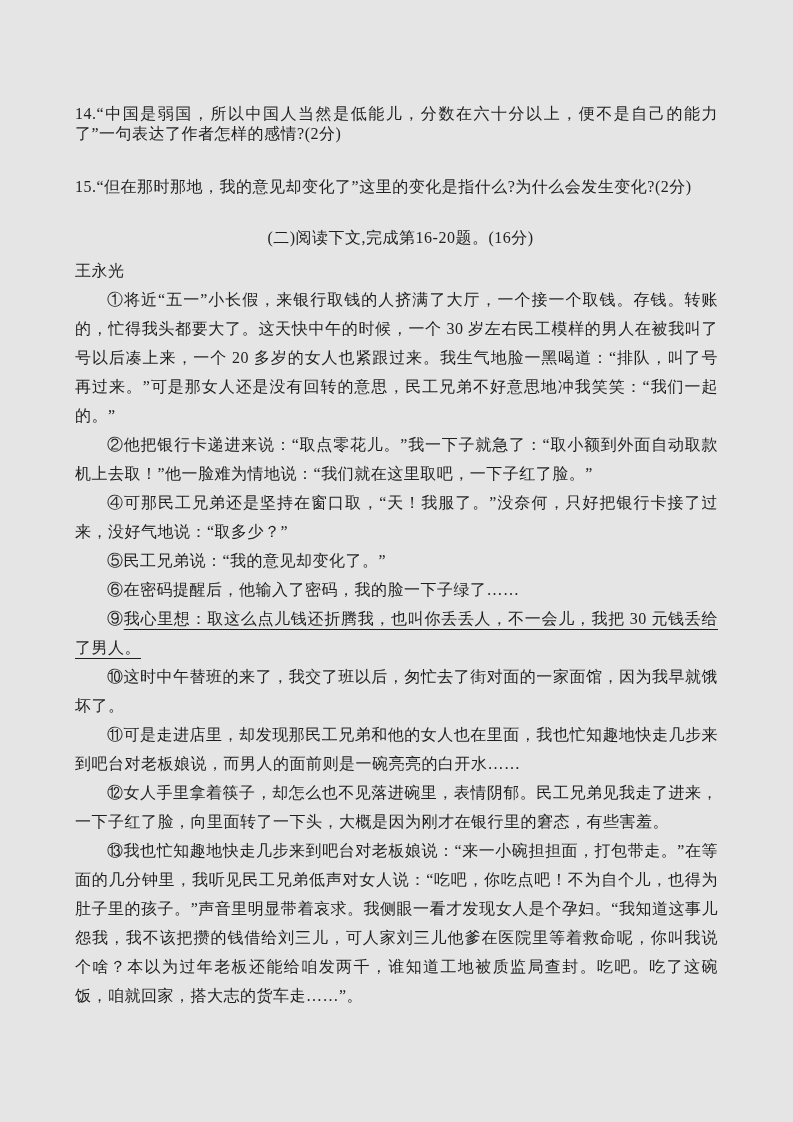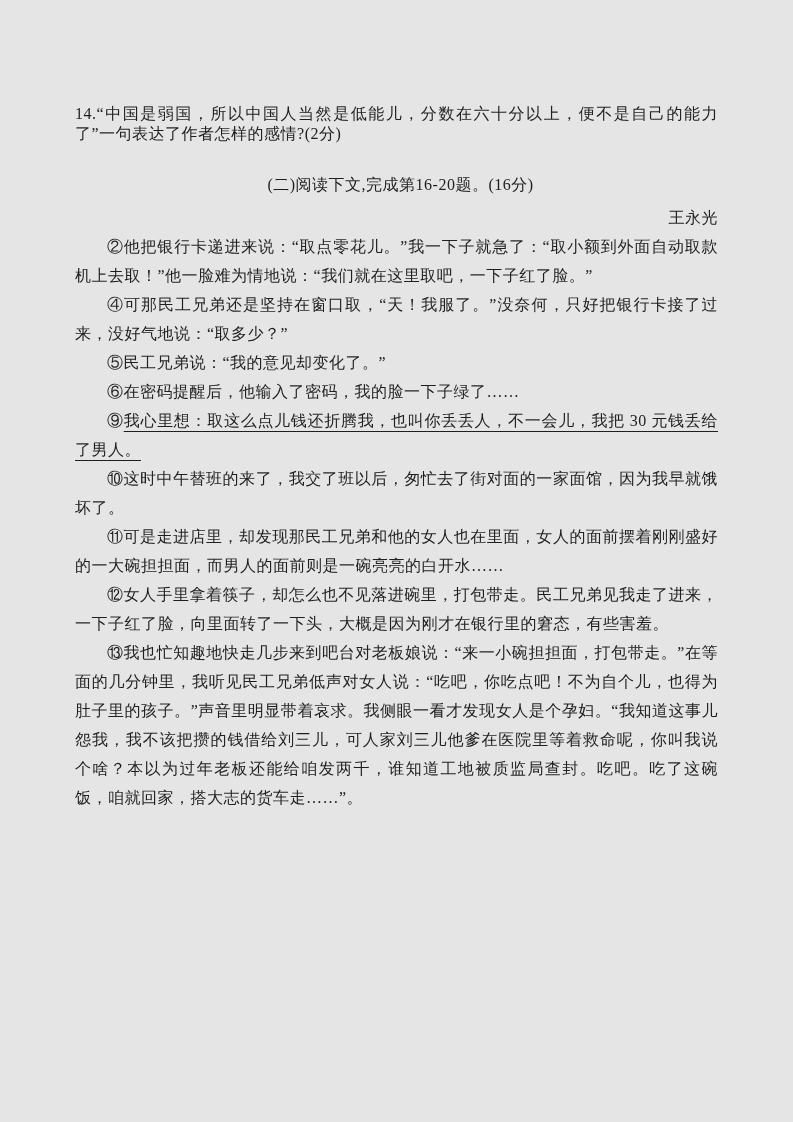--- a/index.html
+++ b/index.html
@@ -40,62 +40,64 @@
     margin-top: 8px;
     font-size: 16px;
     line-height: 29px;
     letter-spacing: 0.5px;
   }
   .article-title {
     text-align: center;
     margin-top: 6px;
   }
   .article-author {
-    text-align: right;
+    text-align: left;
   }
   .para {
     margin: 0;
     text-indent: 2em;
     text-align: justify;
   }
   .u {
     text-decoration: underline;
     text-underline-offset: 5px;
   }
 </style>
 </head>
 <body>
 
 <div class="page">
 
   <div class="question">14.“中国是弱国，所以中国人当然是低能儿，分数在六十分以上，便不是自己的能力了”一句表达了作者怎样的感情?(2分)</div>
 
+  <div class="question">15.“但在那时那地，我的意见却变化了”这里的变化是指什么?为什么会发生变化?(2分)</div>
 
   <div class="section-header">(二)阅读下文,完成第16-20题。(16分)</div>
 
   <div class="article">
     <div class="article-author">王永光</div>
 
+    <p class="para"><span>①</span><span>将近“五一”小长假，来银行取钱的人挤满了大厅，一个接一个取钱。存钱。转账的，忙得我头都要大了。这天快中午的时候，一个 30 岁左右民工模样的男人在被我叫了号以后凑上来，一个 20 多岁的女人也紧跟过来。我生气地脸一黑喝道：“排队，叫了号再过来。”可是那女人还是没有回转的意思，民工兄弟不好意思地冲我笑笑：“我们一起的。”</span></p>
 
     <p class="para"><span>②</span><span>他把银行卡递进来说：“取点零花儿。”我一下子就急了：“取小额到外面自动取款机上去取！”他一脸难为情地说：“我们就在这里取吧，一下子红了脸。”</span></p>
 
 
     <p class="para"><span>④</span><span>可那民工兄弟还是坚持在窗口取，“天！我服了。”没奈何，只好把银行卡接了过来，没好气地说：“取多少？”</span></p>
 
     <p class="para"><span>⑤</span><span>民工兄弟说：“我的意见却变化了。”</span></p>
 
     <p class="para"><span>⑥</span><span>在密码提醒后，他输入了密码，我的脸一下子绿了……</span></p>
 
 
 
     <p class="para"><span>⑨</span><span class="u">我心里想：取这么点儿钱还折腾我，也叫你丢丢人，不一会儿，我把 30 元钱丢给了男人。</span></p>
 
     <p class="para"><span>⑩</span><span>这时中午替班的来了，我交了班以后，匆忙去了街对面的一家面馆，因为我早就饿坏了。</span></p>
 
-    <p class="para"><span>⑪</span><span>可是走进店里，却发现那民工兄弟和他的女人也在里面，女人的面前摆着刚刚盛好的一大碗担担面，而男人的面前则是一碗亮亮的白开水……</span></p>
+    <p class="para"><span>⑪</span><span>可是走进店里，却发现那民工兄弟和他的女人也在里面，我也忙知趣地快走几步来到吧台对老板娘说，而男人的面前则是一碗亮亮的白开水……</span></p>
 
-    <p class="para"><span>⑫</span><span>女人手里拿着筷子，却怎么也不见落进碗里，打包带走。民工兄弟见我走了进来，一下子红了脸，向里面转了一下头，大概是因为刚才在银行里的窘态，有些害羞。</span></p>
+    <p class="para"><span>⑫</span><span>女人手里拿着筷子，却怎么也不见落进碗里，表情阴郁。民工兄弟见我走了进来，一下子红了脸，向里面转了一下头，大概是因为刚才在银行里的窘态，有些害羞。</span></p>
 
     <p class="para"><span>⑬</span><span>我也忙知趣地快走几步来到吧台对老板娘说：“来一小碗担担面，打包带走。”在等面的几分钟里，我听见民工兄弟低声对女人说：“吃吧，你吃点吧！不为自个儿，也得为肚子里的孩子。”声音里明显带着哀求。我侧眼一看才发现女人是个孕妇。“我知道这事儿怨我，我不该把攒的钱借给刘三儿，可人家刘三儿他爹在医院里等着救命呢，你叫我说个啥？本以为过年老板还能给咱发两千，谁知道工地被质监局查封。吃吧。吃了这碗饭，咱就回家，搭大志的货车走……”。</span></p>
 
   </div>
 
 </div>
 
 </body></html>

